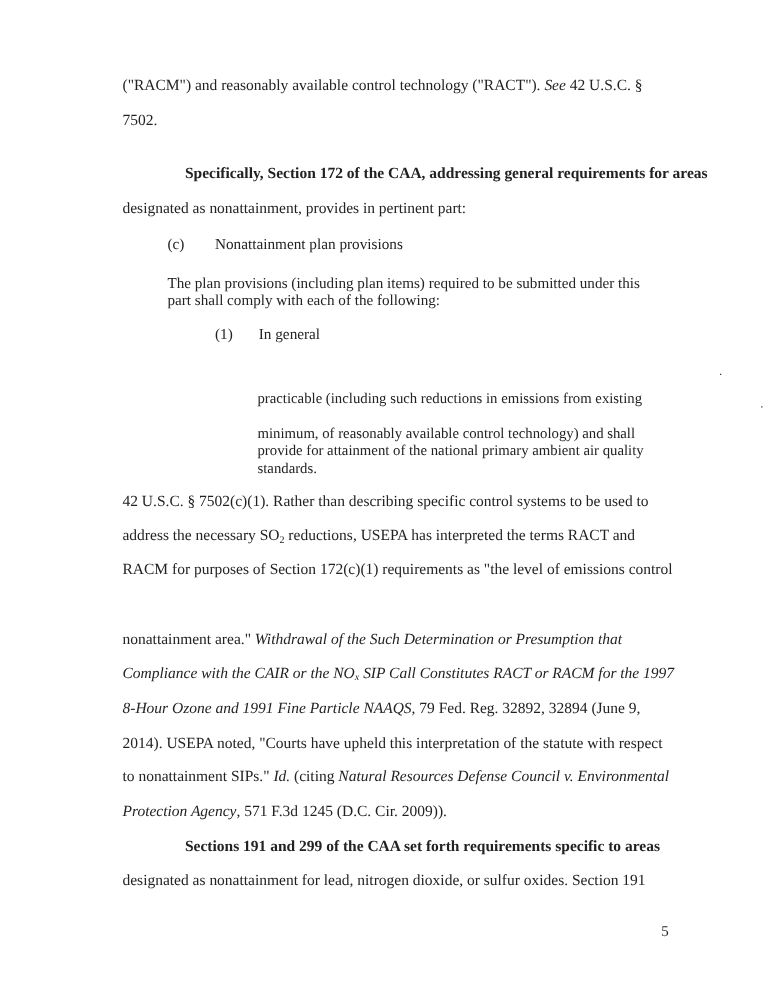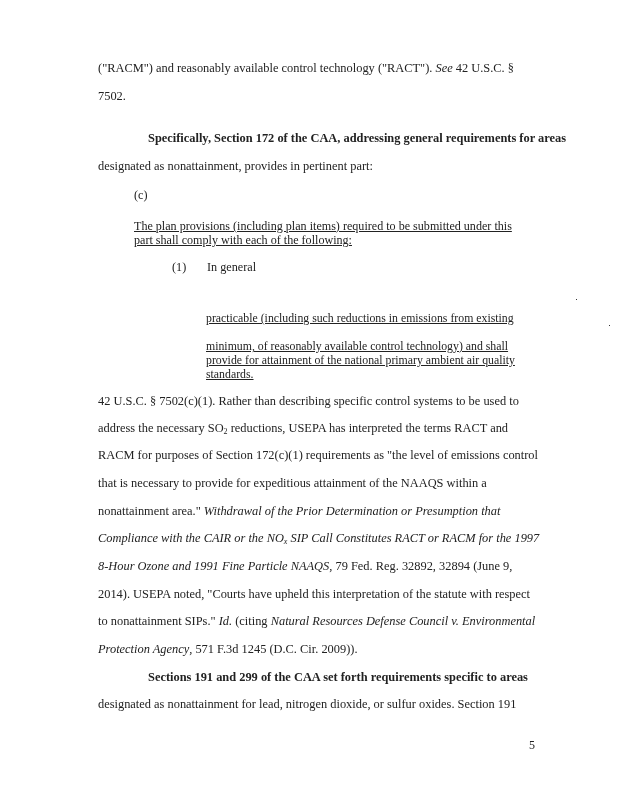--- a/index.html
+++ b/index.html
@@ -1,58 +1,58 @@
 <!DOCTYPE html>
 <html><head>
 <meta charset="utf-8">
 <style>
   html, body { margin: 0; padding: 0; background: #ffffff; }
   body { width: 618px; height: 800px; position: relative; overflow: hidden;
          font-family: "Liberation Serif", "DejaVu Serif", serif; color: #222; }
   .page { position: absolute; left: 0; top: 0; width: 618px; height: 800px; background: #fff; }
   .line { position: absolute; left: 98px; font-size: 12.4px; white-space: nowrap; line-height: 14px; }
   .ind { left: 148px; font-weight: bold; }
-  .blk { position: absolute; font-size: 12.1px; line-height: 14px; white-space: nowrap; text-decoration: underline; }
+  .blk { position: absolute; font-size: 12.1px; line-height: 14px; white-space: nowrap; }
   .quote1 { left: 134px; }
   .quote2 { left: 206px; font-size: 11.8px; line-height: 14px; }
   .label { position: absolute; font-size: 12.2px; white-space: nowrap; }
   i { font-style: italic; margin-top: 21px; }
   sub { font-size: 8px; vertical-align: -2px; }
   .pnum { position: absolute; left: 529px; top: 738px; font-size: 12px; }
   .dot { position: absolute; width: 1px; height: 1px; background: #333; }
 </style>
 </head>
 <body>
 
 <div class="page">
 
   <div class="line" style="top:61px"><span>("RACM") and reasonably available control technology ("RACT"). </span><i>See</i><span> 42 U.S.C. §</span></div>
   <div class="line" style="top:89px">7502.</div>
 
   <div class="line ind" style="top:131px">Specifically, Section 172 of the CAA, addressing general requirements for areas</div>
   <div class="line" style="top:159px">designated as nonattainment, provides in pertinent part:</div>
 
   <div class="label" style="left:134px; top:188px">(c)</div>
+  <div class="label" style="left:172px; top:188px">Nonattainment plan provisions</div>
 
   <div class="blk quote1" style="top:219px">The plan provisions (including plan items) required to be submitted under this</div>
   <div class="blk quote1" style="top:233px">part shall comply with each of the following:</div>
 
   <div class="label" style="left:172px; top:260px">(1)</div>
   <div class="label" style="left:207px; top:260px">In general</div>
 
   <div class="blk quote2" style="top:311px">practicable (including such reductions in emissions from existing</div>
   <div class="blk quote2" style="top:339px">minimum, of reasonably available control technology) and shall</div>
   <div class="blk quote2" style="top:353px">provide for attainment of the national primary ambient air quality</div>
   <div class="blk quote2" style="top:367px">standards.</div>
 
   <div class="line" style="top:394px">42 U.S.C. § 7502(c)(1).  Rather than describing specific control systems to be used to</div>
   <div class="line" style="top:421px"><span>address the necessary SO</span><sub>2</sub><span> reductions, USEPA has interpreted the terms RACT and</span></div>
   <div class="line" style="top:448px">RACM for purposes of Section 172(c)(1) requirements as "the level of emissions control</div>
-  <div class="line" style="top:476px">that is necessary to provide for expeditious attainment of the NAAQS within a</div>
-  <div class="line" style="top:504px"><span>nonattainment area." </span><i>Withdrawal of the Prior Determination or Presumption that</i></div>
+  <div class="line" style="top:504px"><span>nonattainment area." </span><i>Withdrawal of the Such Determination or Presumption that</i></div>
   <div class="line" style="top:531px"><i><span>Compliance with the CAIR or the NO</span><sub>x</sub><span> SIP Call Constitutes RACT or RACM for the 1997</span></i></div>
   <div class="line" style="top:559px"><i>8-Hour Ozone and 1991 Fine Particle NAAQS</i><span>, 79 Fed. Reg. 32892, 32894 (June 9,</span></div>
   <div class="line" style="top:587px">2014).  USEPA noted, "Courts have upheld this interpretation of the statute with respect</div>
   <div class="line" style="top:614px"><span>to nonattainment SIPs." </span><i>Id.</i><span> (citing </span><i>Natural Resources Defense Council v. Environmental</i></div>
   <div class="line" style="top:642px"><i>Protection Agency</i><span>, 571 F.3d 1245 (D.C. Cir. 2009)).</span></div>
   <div class="line ind" style="top:670px">Sections 191 and 299 of the CAA set forth requirements specific to areas</div>
   <div class="line" style="top:697px">designated as nonattainment for lead, nitrogen dioxide, or sulfur oxides.  Section 191</div>
 
   <div class="pnum">5</div>
 

